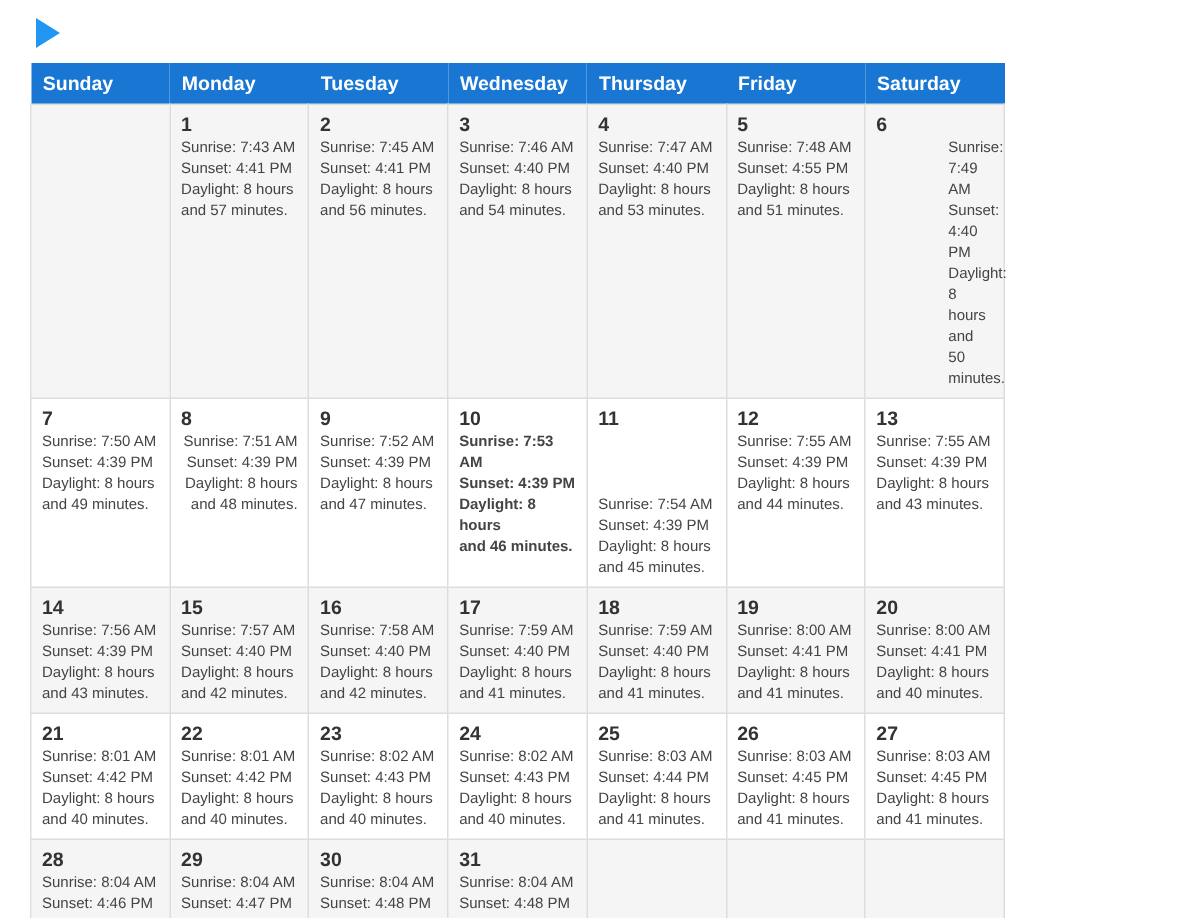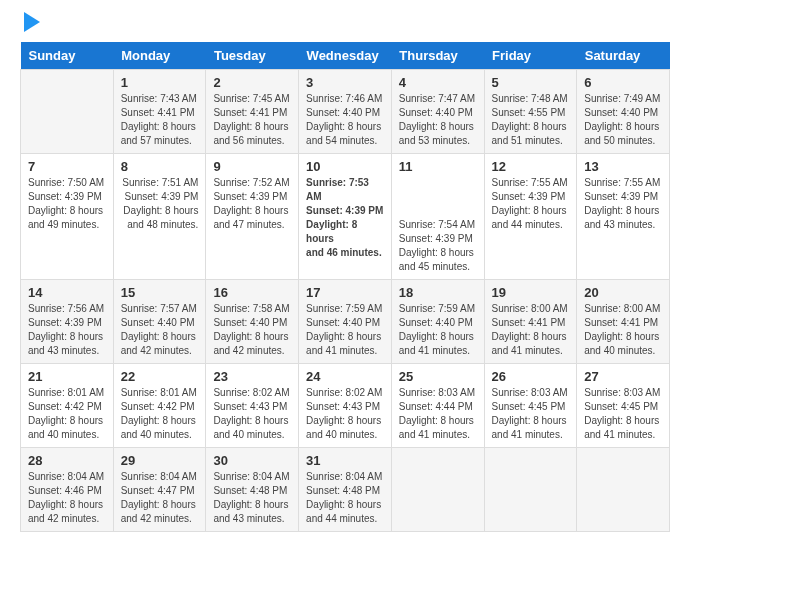--- a/index.html
+++ b/index.html
@@ -151,21 +151,21 @@
           </td>
           <td>
             <span class="day-num">5</span>
             <div class="day-info" style="white-space: pre-line;">Sunrise: 7:48 AM
 Sunset: 4:55 PM
 Daylight: 8 hours
 and 51 minutes.</div>
           </td>
           <td>
             <span class="day-num">6</span>
-            <div class="day-info" style="white-space: pre-line;">Sunrise: 7:49 AM
+            <div class="day-info" style="white-space: pre-line; margin-left: 48px;">Sunrise: 7:49 AM
 Sunset: 4:40 PM
 Daylight: 8 hours
 and 50 minutes.</div>
           </td>
         </tr>
         <tr>
           <td>
             <span class="day-num">7</span>
             <div class="day-info" style="white-space: pre-line;">Sunrise: 7:50 AM
 Sunset: 4:39 PM

